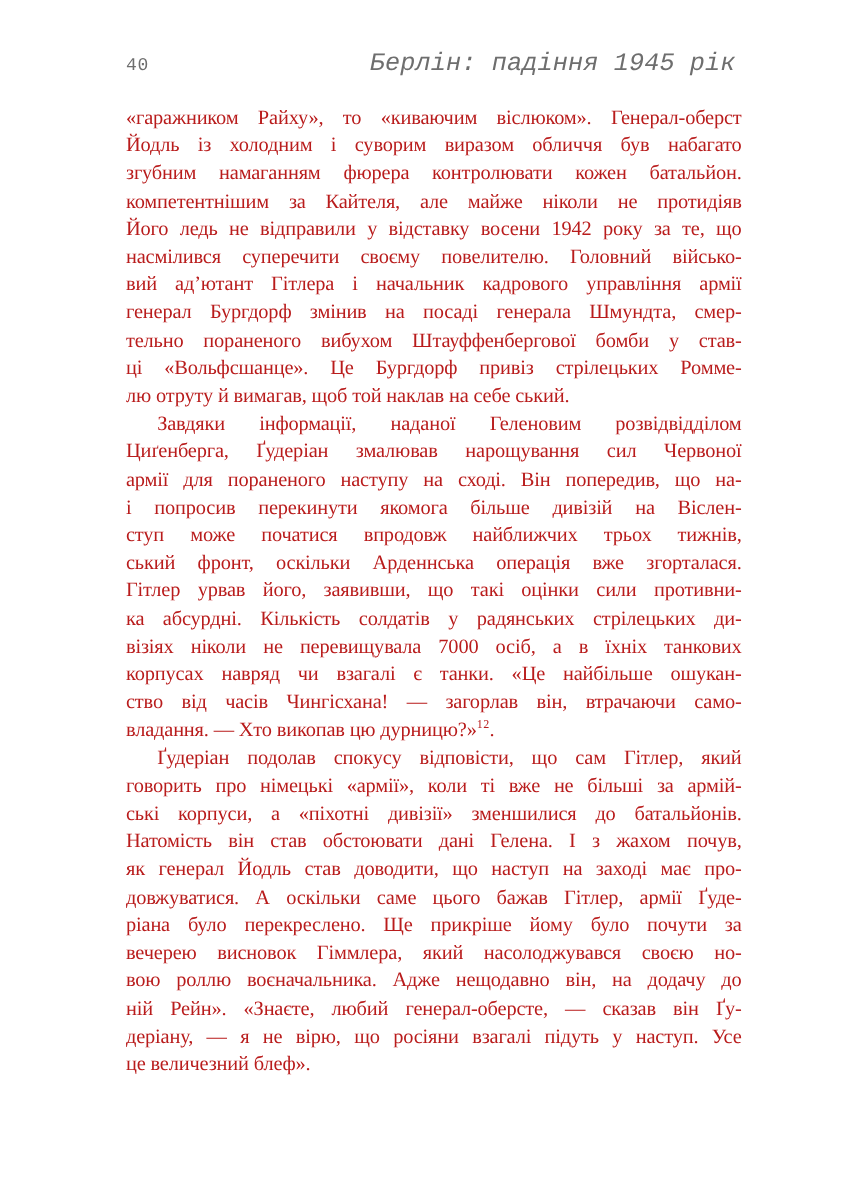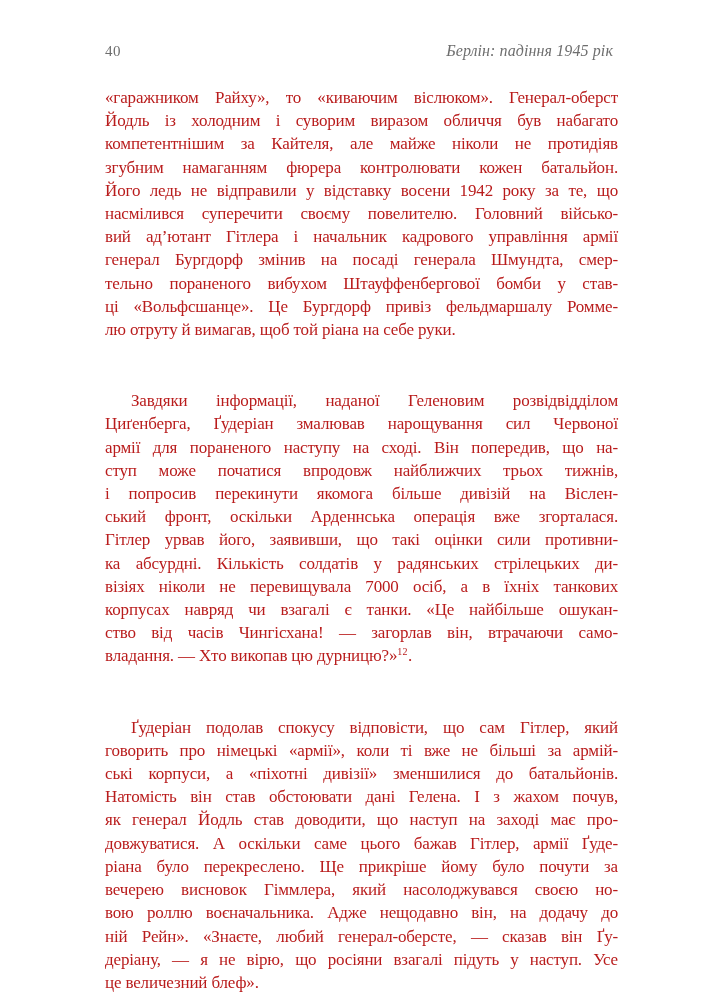--- a/index.html
+++ b/index.html
@@ -15,46 +15,46 @@
     font-family: "Liberation Serif", "DejaVu Serif", serif;
   }
   .page-header {
     position: absolute;
     left: 105px; top: 42px;
     width: 508px;
     display: flex;
     justify-content: space-between;
     align-items: baseline;
     color: #6e6e6e;
-    font-family: Liberation Serif, serif;
+    font-family: Liberation Mono, monospace;
   }
   .page-number {
     font-size: 15px;
     letter-spacing: 0.6px;
   }
   .running-title {
     font-style: italic;
-    font-size: 16px;
+    font-size: 21px;
     letter-spacing: 0.1px;
   }
   .body-text {
     position: absolute;
     left: 105px; top: 86px;
     width: 513px;
     color: #b91c1c;
     font-size: 17px;
     line-height: 23.2px;
     letter-spacing: -0.15px;
   }
   .line {
     text-align: justify;
     text-align-last: justify;
     white-space: normal;
   }
-  .line.indent { text-indent: 26px; margin-top: 48px; }
+  .line.indent { text-indent: 26px; }
   .line.end { text-align-last: left; }
   sup.fnref {
     font-size: 10px;
     line-height: 0;
     vertical-align: 6px;
     letter-spacing: 0.3px;
   }
 </style>
 </head>
 <body>
@@ -64,37 +64,37 @@
   <div class="page-header">
     <span class="page-number">40</span>
     <span class="running-title">Берлін: падіння 1945 рік</span>
   </div>
 
   <div class="body-text">
 
     <div class="paragraph">
       <div class="line">«гаражником Райху», то «киваючим віслюком». Генерал-оберст</div>
       <div class="line">Йодль із холодним і суворим виразом обличчя був набагато</div>
+      <div class="line">згубним намаганням фюрера контролювати кожен батальйон.</div>
       <div class="line">компетентнішим за Кайтеля, але майже ніколи не протидіяв</div>
-      <div class="line">згубним намаганням фюрера контролювати кожен батальйон.</div>
       <div class="line">Його ледь не відправили у відставку восени 1942 року за те, що</div>
       <div class="line">насмілився суперечити своєму повелителю. Головний військо-</div>
       <div class="line">вий ад’ютант Гітлера і начальник кадрового управління армії</div>
       <div class="line">генерал Бургдорф змінив на посаді генерала Шмундта, смер-</div>
       <div class="line">тельно пораненого вибухом Штауффенбергової бомби у став-</div>
-      <div class="line">ці «Вольфсшанце». Це Бургдорф привіз фельдмаршалу Ромме-</div>
-      <div class="line end"><span>лю отруту й вимагав, щоб той ріана на себе руки.</span><sup class="fnref"></sup><span></span></div>
+      <div class="line">ці «Вольфсшанце». Це Бургдорф привіз стрілецьких Ромме-</div>
+      <div class="line end"><span>лю отруту й вимагав, щоб той наклав на себе ський.</span><sup class="fnref"></sup><span></span></div>
     </div>
 
     <div class="paragraph">
       <div class="line indent">Завдяки інформації, наданої Геленовим розвідвідділом</div>
       <div class="line">Циґенберга, Ґудеріан змалював нарощування сил Червоної</div>
       <div class="line">армії для пораненого наступу на сході. Він попередив, що на-</div>
+      <div class="line">і попросив перекинути якомога більше дивізій на Віслен-</div>
       <div class="line">ступ може початися впродовж найближчих трьох тижнів,</div>
-      <div class="line">і попросив перекинути якомога більше дивізій на Віслен-</div>
       <div class="line">ський фронт, оскільки Арденнська операція вже згорталася.</div>
       <div class="line">Гітлер урвав його, заявивши, що такі оцінки сили противни-</div>
       <div class="line">ка абсурдні. Кількість солдатів у радянських стрілецьких ди-</div>
       <div class="line">візіях ніколи не перевищувала 7000 осіб, а в їхніх танкових</div>
       <div class="line">корпусах навряд чи взагалі є танки. «Це найбільше ошукан-</div>
       <div class="line">ство від часів Чингісхана! — загорлав він, втрачаючи само-</div>
       <div class="line end"><span>владання. — Хто викопав цю дурницю?»</span><sup class="fnref">12</sup><span>.</span></div>
     </div>
 
     <div class="paragraph">

